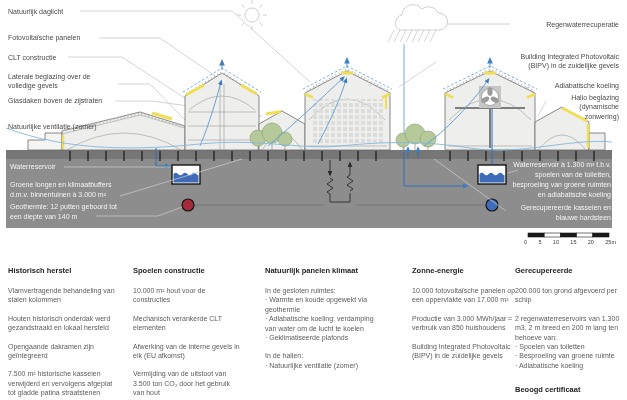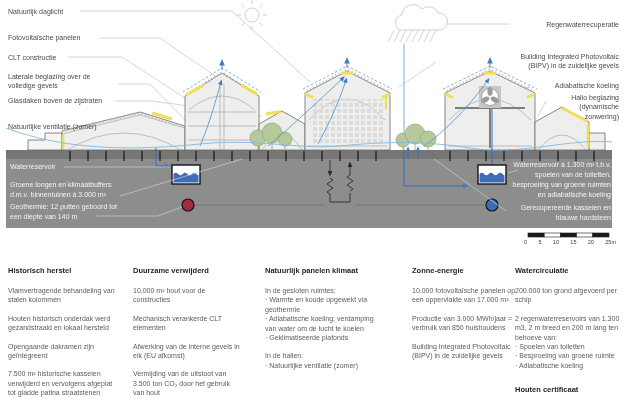--- a/index.html
+++ b/index.html
@@ -248,21 +248,21 @@
   <div class="col" style="left:8px;width:110px">
     <h3>Historisch herstel</h3>
     <p>Vlamvertragende behandeling van stalen kolommen</p>
     <p>Houten historisch onderdak werd gezandstraald en lokaal hersteld</p>
     <p>Opengaande dakramen zijn geïntegreerd</p>
     <p>7.500 m² historische kasseien verwijderd en vervolgens afgeplat tot gladde patina straatstenen</p>
 
   </div>
 
   <div class="col" style="left:133px;width:108px">
-    <h3>Duurzame verwijderd</h3>
+    <h3>Spoelen constructie</h3>
     <p>10.000 m² hout voor de constructies</p>
     <p>Mechanisch verankerde CLT elementen</p>
     <p>Afwerking van de interne gevels in eik (EU afkomst)</p>
     <p>Vermijding van de uitstoot van 3.500 ton CO₂ door het gebruik van hout</p>
 
   </div>
 
   <div class="col" style="left:265px;width:114px">
     <h3>Natuurlijk panelen klimaat</h3>
     <p>In de gesloten ruimtes:
@@ -274,23 +274,23 @@
   </div>
 
   <div class="col" style="left:412px;width:110px">
     <h3>Zonne-energie</h3>
     <p>10.000 fotovoltaïsche panelen op een oppervlakte van 17.000 m²</p>
     <p>Productie van 3.000 MWh/jaar = verbruik van 850 huishoudens</p>
     <p>Building Integrated Photovoltaic (BIPV) in de zuidelijke gevels</p>
   </div>
 
   <div class="col" style="left:515px;width:106px">
-    <h3>Watercirculatie</h3>
+    <h3>Gerecupereerde</h3>
     <p>200.000 ton grond afgevoerd per schip</p>
     <p>2 regenwaterreservoirs van 1.300 m3, 2 m breed en 200 m lang ten behoeve van:
 · Spoelen van toiletten
 · Besproeiing van groene ruimte
 · Adiabatische koeling</p>
-    <h3 class="sub">Houten certificaat</h3>
+    <h3 class="sub">Beoogd certificaat</h3>
 
   </div>
 
 </div>
 
 </body></html>

